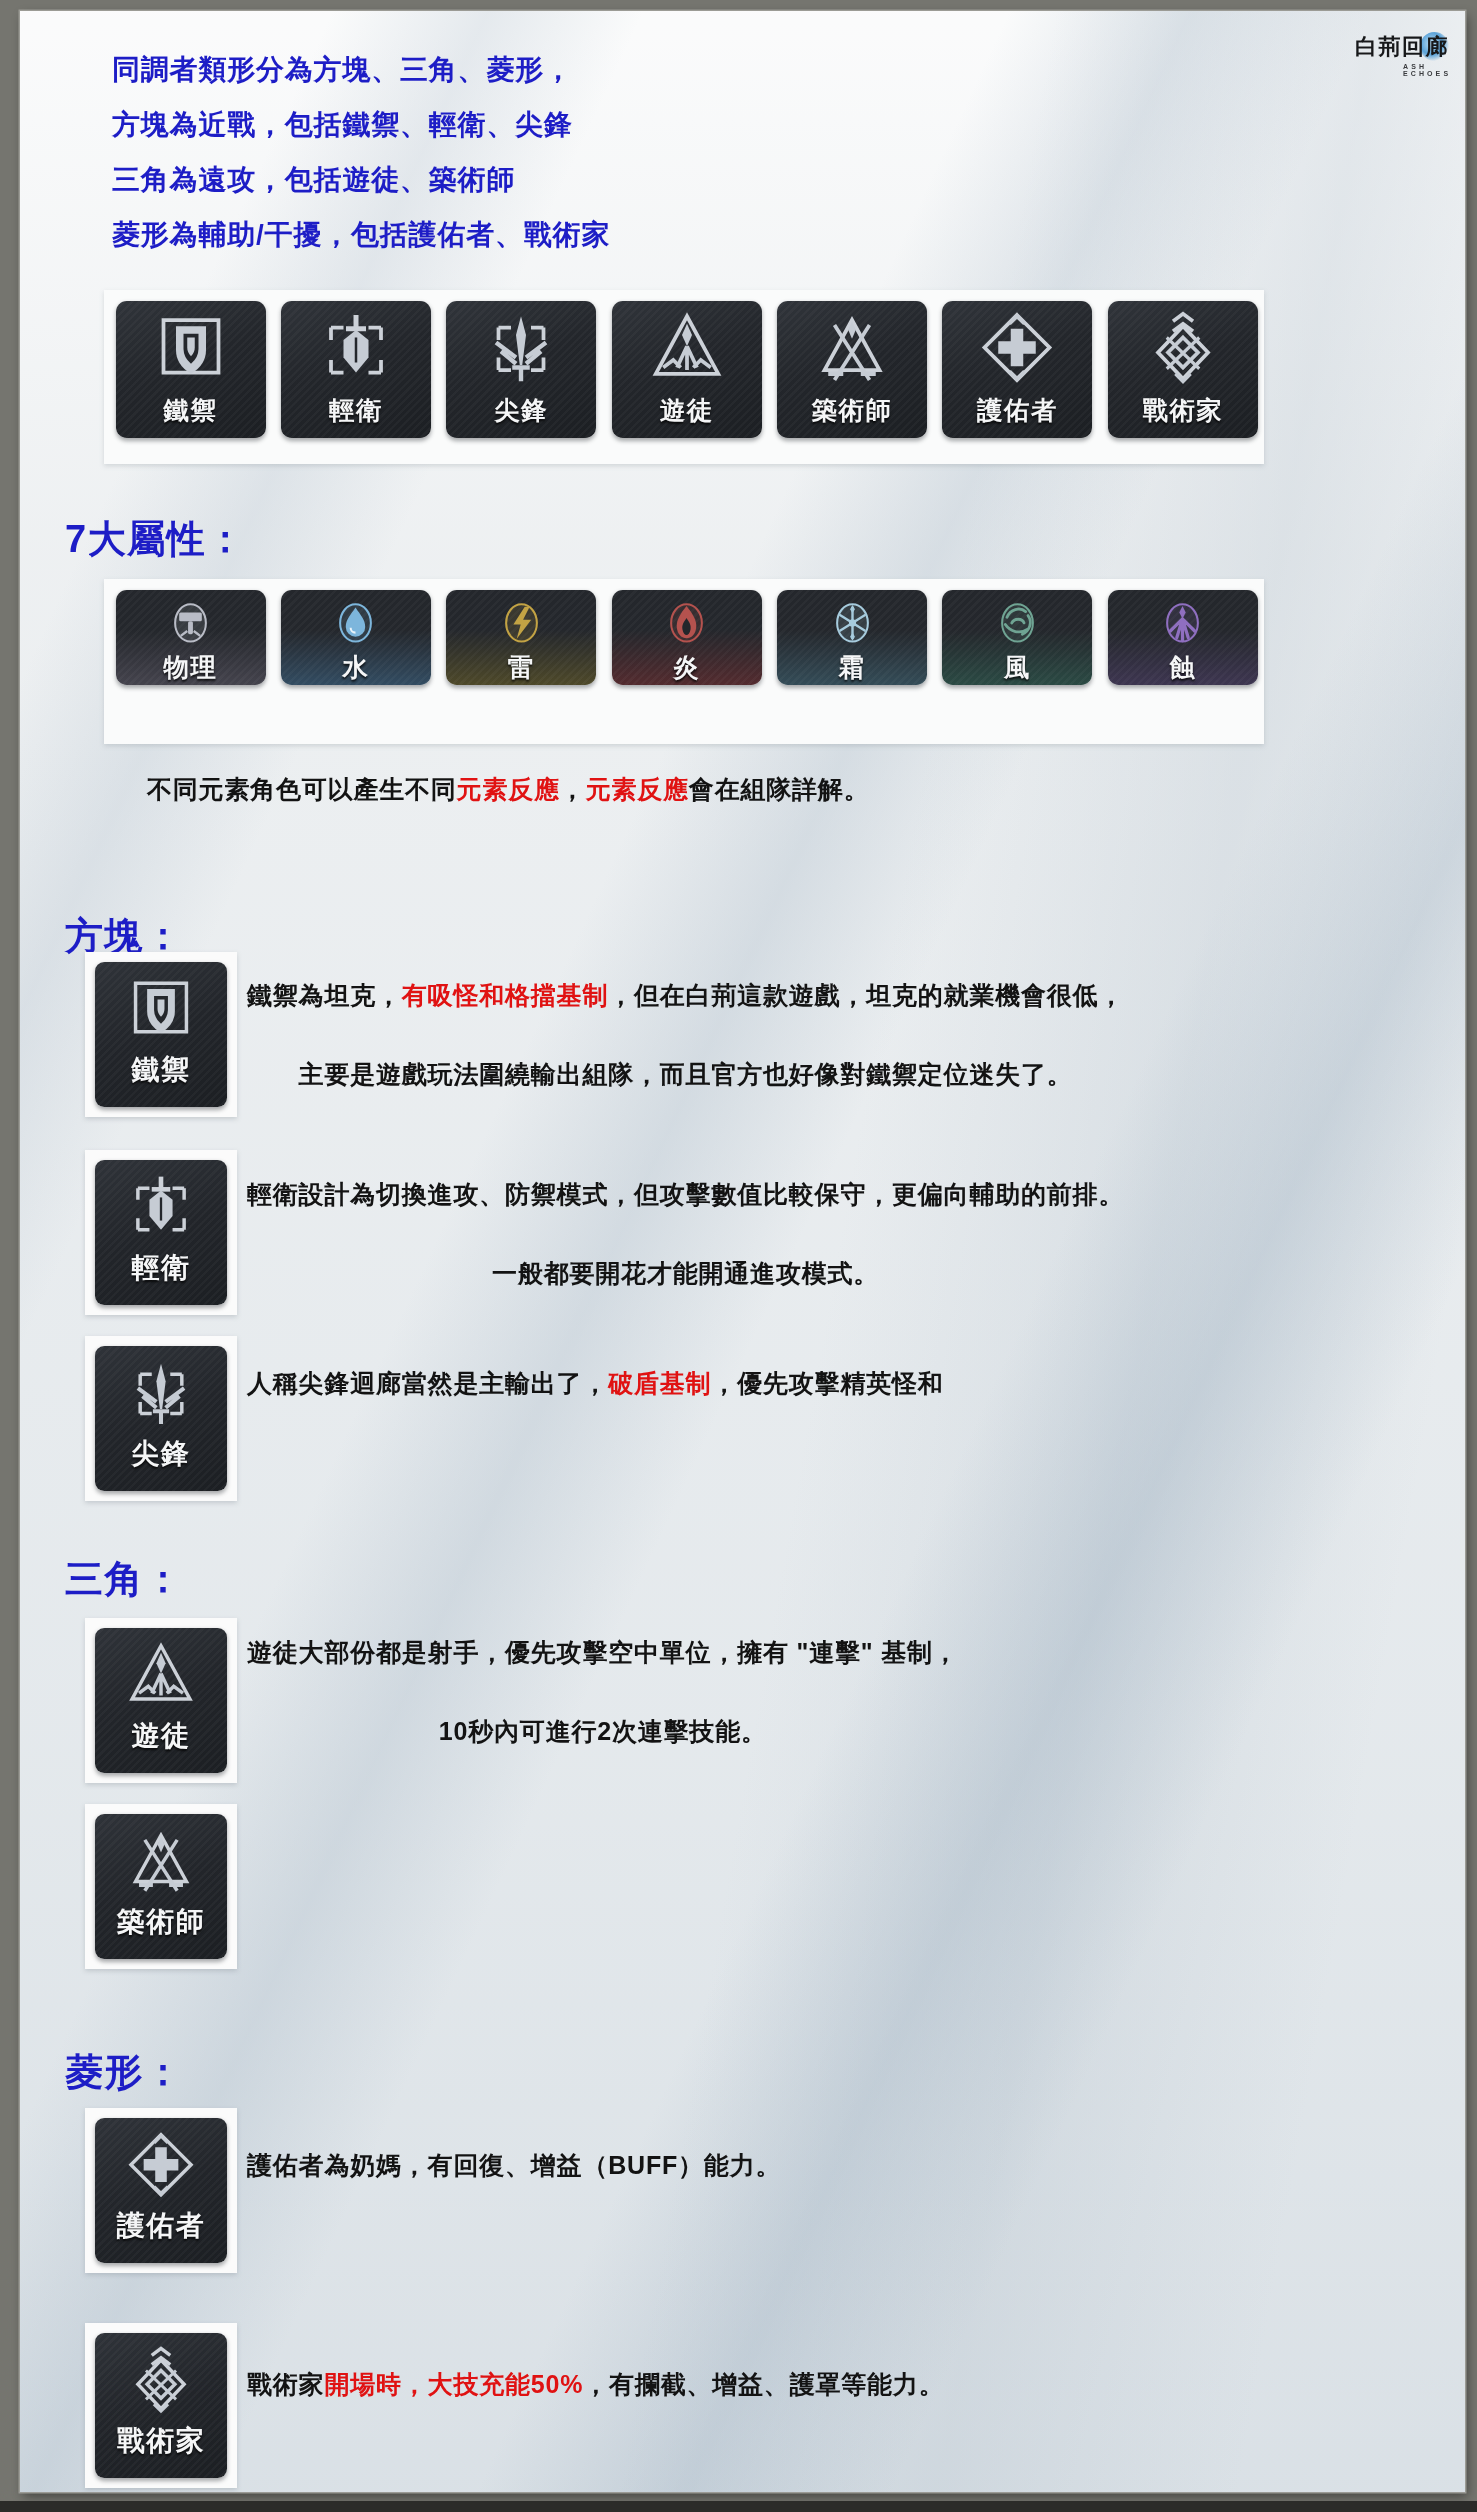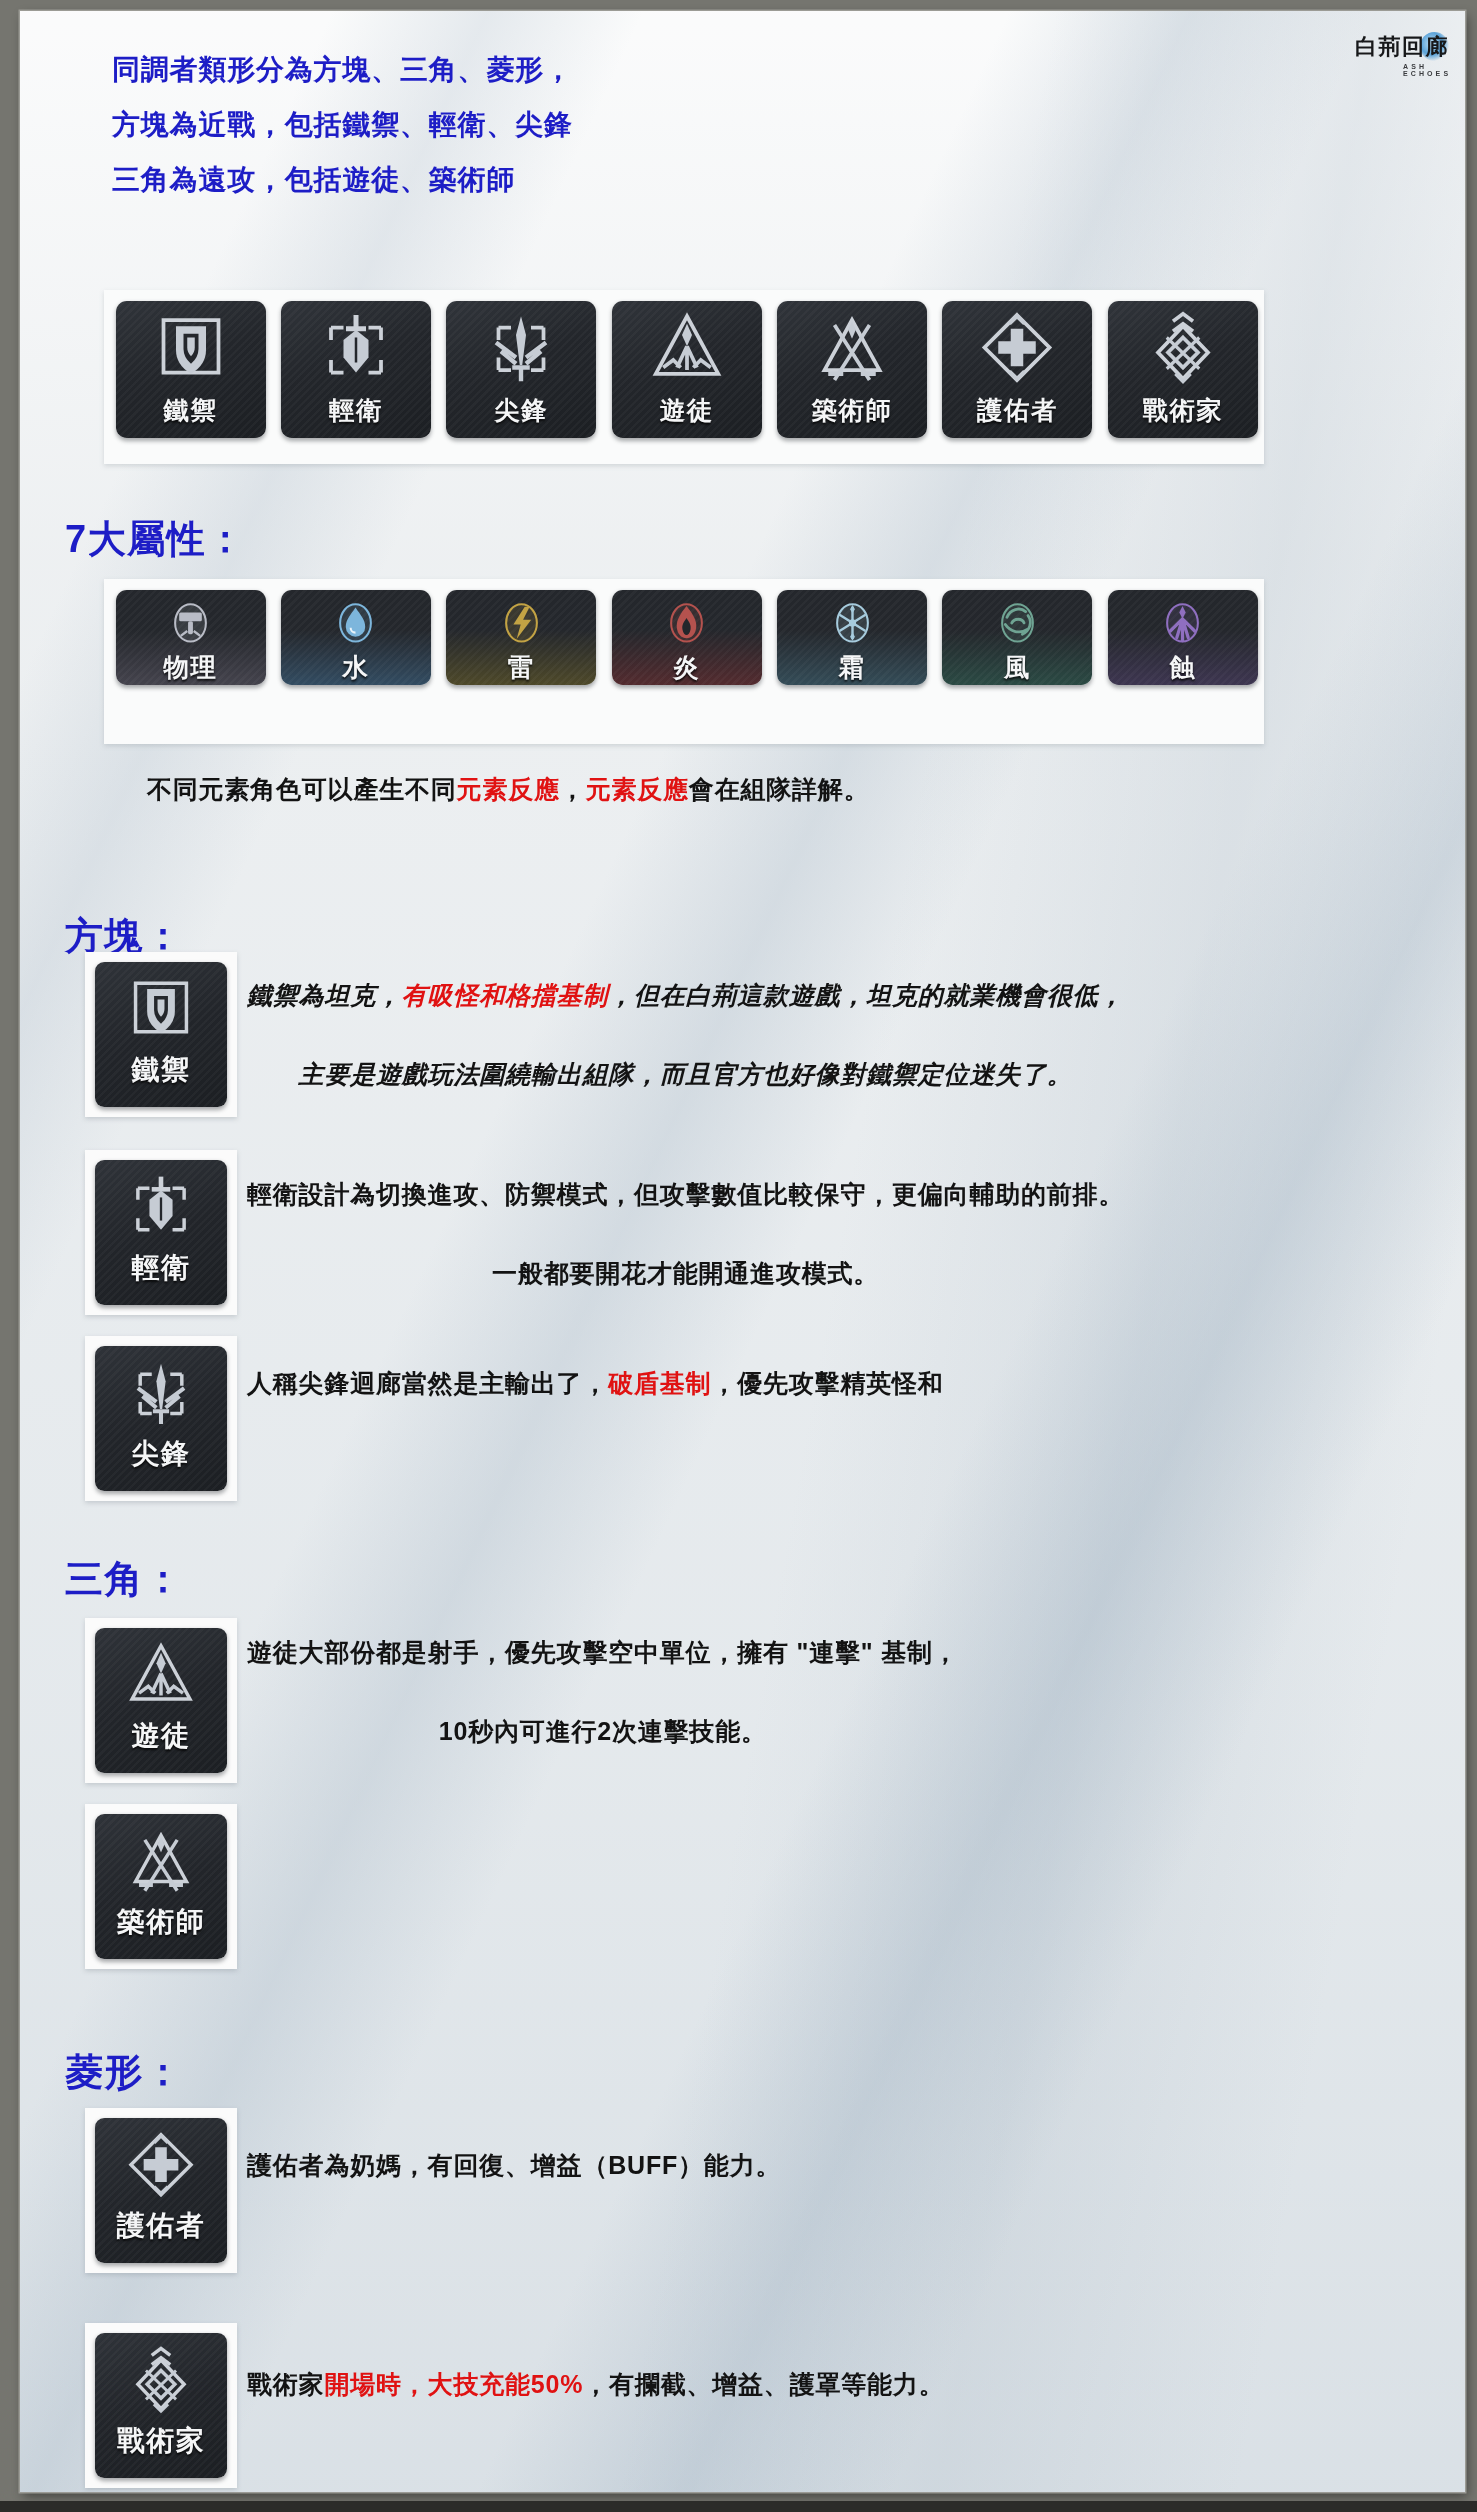--- a/index.html
+++ b/index.html
@@ -74,21 +74,21 @@
   .mini-tile{width:132px;height:145px;border-radius:9.2px;position:relative;
     background:
       repeating-linear-gradient(135deg, rgba(255,255,255,.03) 0 2.3px, rgba(0,0,0,0) 2.3px 5.4px),
       linear-gradient(160deg,#2f3339 0%,#22252a 50%,#1c1f23 100%);
     display:flex;flex-direction:column;align-items:center;box-shadow:0 2.3px 4.6px rgba(40,45,50,.4);}
   .mini-tile .emblem{margin-top:12.3px;width:74px;height:74px;}
   .mini-tile .tile-label{font-size:28px;margin-top:3.1px;}
   .desc-text{font-size:25px;font-weight:700;color:#131313;letter-spacing:0.8px;text-align:center;}
   .desc-text .rline{line-height:79px;white-space:nowrap;}
 
-  .di-iron{left:65px;top:941px;}   .dt-iron{left:227px;top:945px;font-style:italic;}
+  .di-iron{left:65px;top:941px;}   .dt-iron{left:227px;top:945px;}
   .di-light{left:65px;top:1139px;}  .dt-light{left:227px;top:1144px;}
   .di-spear{left:65px;top:1325px;}  .dt-spear{left:227px;top:1333px;}
   .di-wander{left:65px;top:1607px;} .dt-wander{left:227px;top:1602px;}
   .di-caster{left:65px;top:1793px;} .dt-caster{left:227px;top:1790px;}
   .di-guard{left:65px;top:2097px;}  .dt-guard{left:227px;top:2115px;}
   .di-tact{left:65px;top:2312px;}   .dt-tact{left:227px;top:2334px;}
 </style>
 </head>
 <body>
 
@@ -190,20 +190,21 @@
   <div class="abs logo">
     <div class="logo-swirl"></div>
     <div class="logo-title">白荊回廊</div>
     <div class="logo-sub">ASH ECHOES</div>
   </div>
 
   <div class="abs intro">
     <div>同調者類形分為方塊、三角、菱形，</div>
     <div>方塊為近戰，包括鐵禦、輕衛、尖鋒</div>
     <div>三角為遠攻，包括遊徒、築術師</div>
+    <div>菱形為輔助/干擾，包括護佑者、戰術家</div>
   </div>
 
   <div class="abs row-strip class-strip">
     <div class="tile class-tile">
       <svg class="emblem" viewBox="0 0 64 64">
           <use href="#g-iron"></use>
         </svg>
       <div class="tile-label">鐵禦</div>
     </div>
     <div class="tile class-tile">

